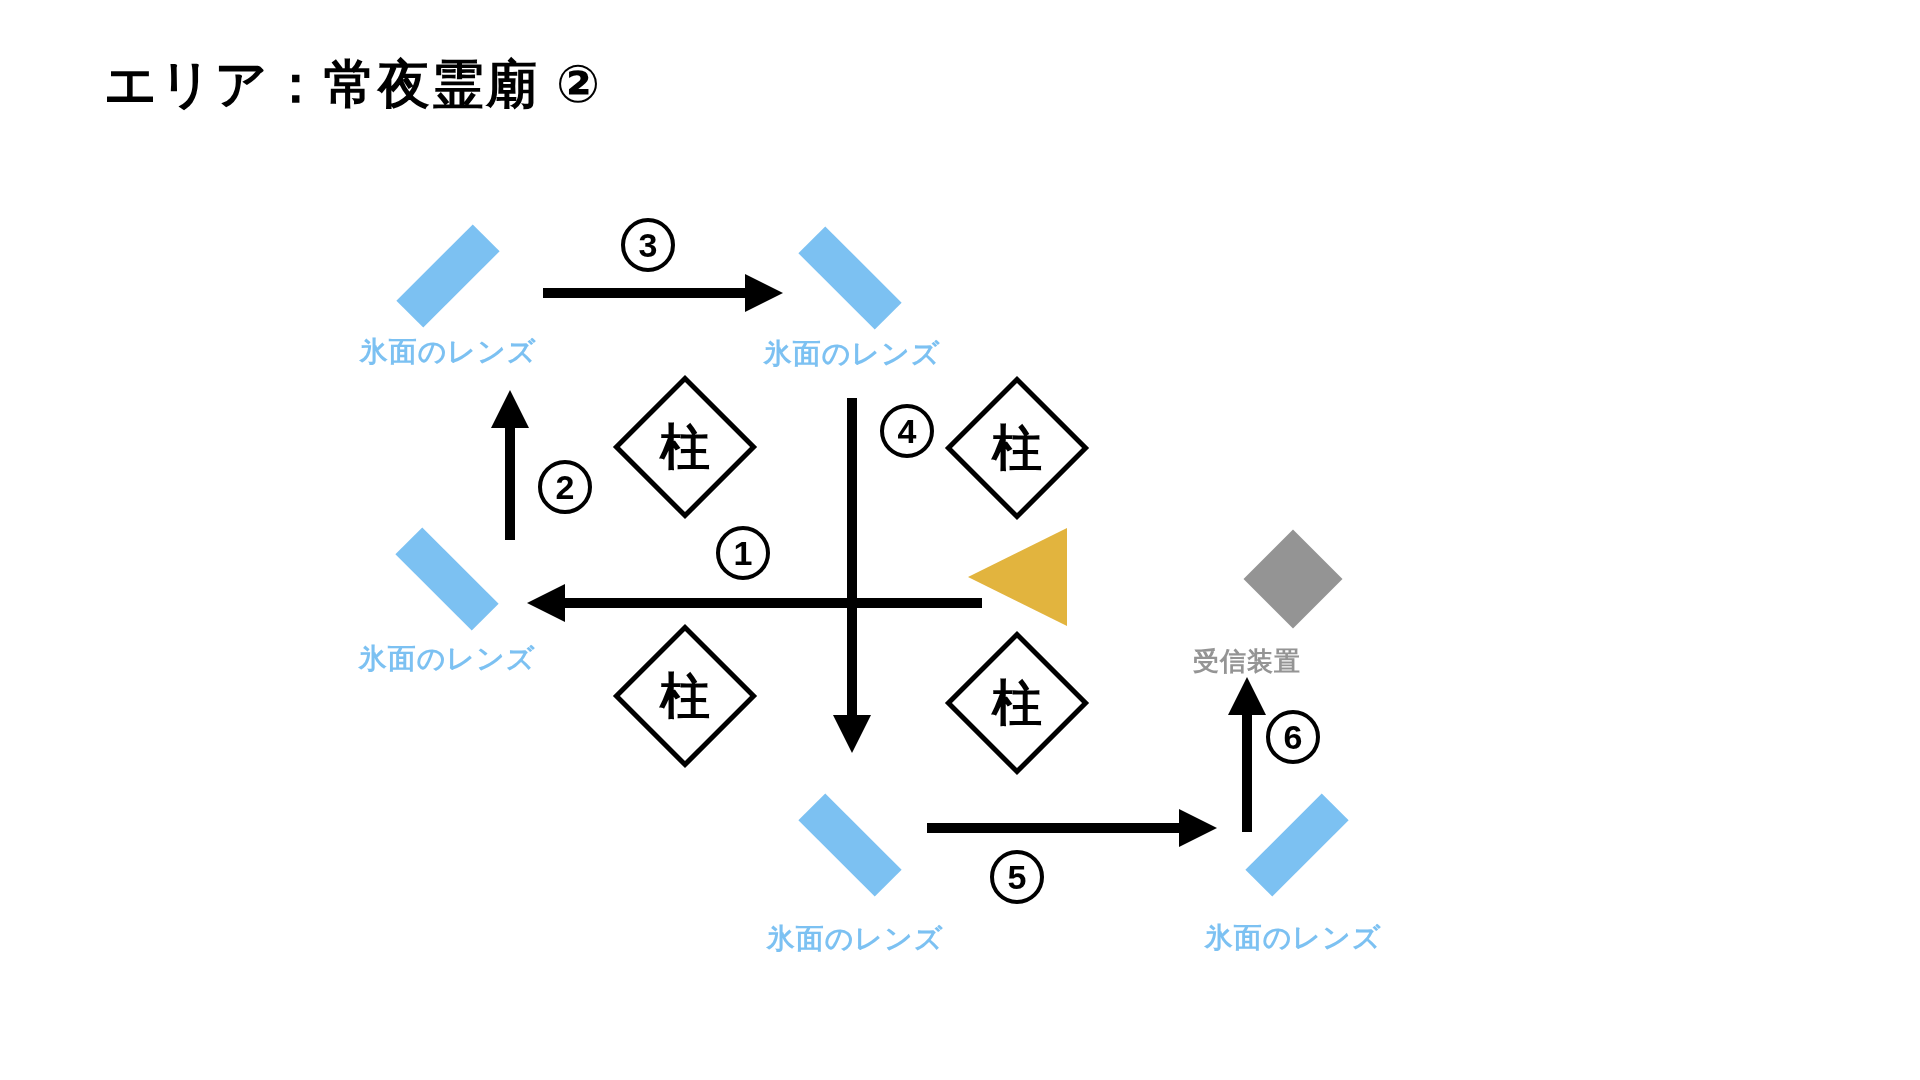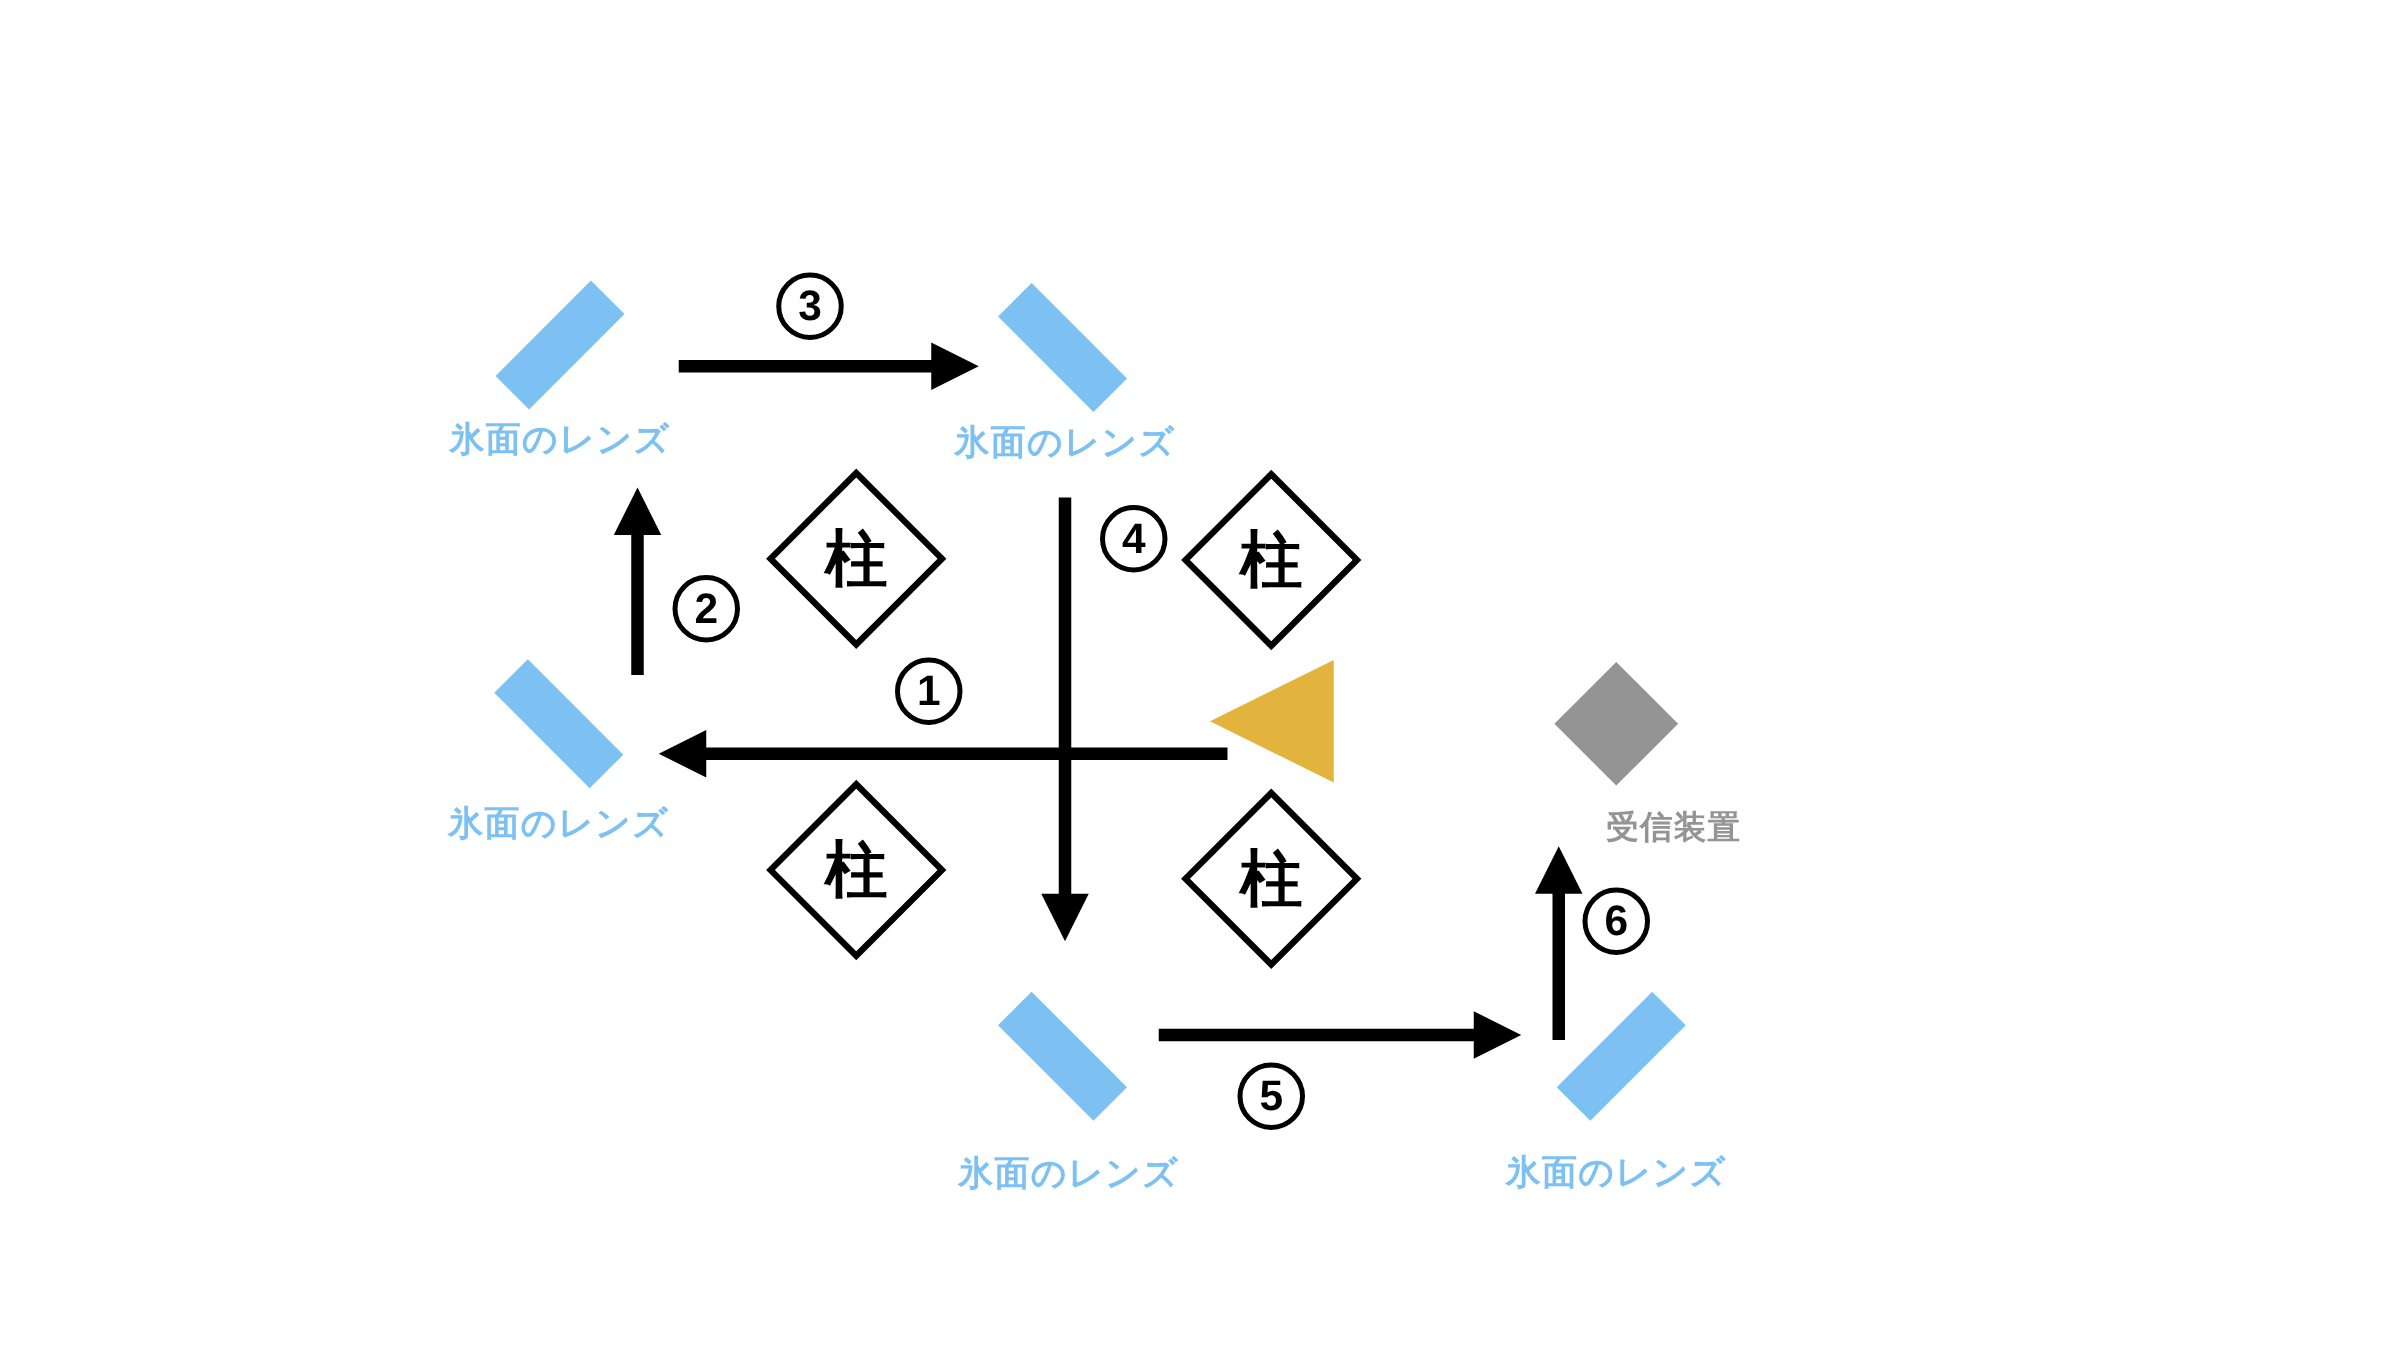--- a/index.html
+++ b/index.html
@@ -69,21 +69,21 @@
     width: 70px;
     height: 70px;
     background: #949494;
     transform: rotate(45deg);
   }
   .receiver-label {
     position: absolute;
     left: 1193px;
     top: 644px;
     width: 200px;
-    text-align: right;
+    text-align: left;
     font-size: 26px;
     font-weight: bold;
     color: #949494;
     letter-spacing: 1px;
     white-space: nowrap;
   }
   
   .source-triangle {
     position: absolute;
     left: 968px;
@@ -117,20 +117,21 @@
     font-weight: bold;
     color: #000000;
     line-height: 1;
   }
 </style>
 </head>
 <body>
 
 <div class="stage">
 
+  <div class="title">エリア：常夜霊廟 ②</div>
 
   <div class="lens ne" style="left:394px; top:257px;"></div>
   <div class="lens se" style="left:796px; top:259px;"></div>
   <div class="lens se" style="left:393px; top:560px;"></div>
   <div class="lens se" style="left:796px; top:826px;"></div>
   <div class="lens ne" style="left:1243px; top:826px;"></div>
 
   <div class="lens-label" style="left:298px;  top:333px;">氷面のレンズ</div>
   <div class="lens-label" style="left:702px;  top:335px;">氷面のレンズ</div>
   <div class="lens-label" style="left:297px;  top:640px;">氷面のレンズ</div>

